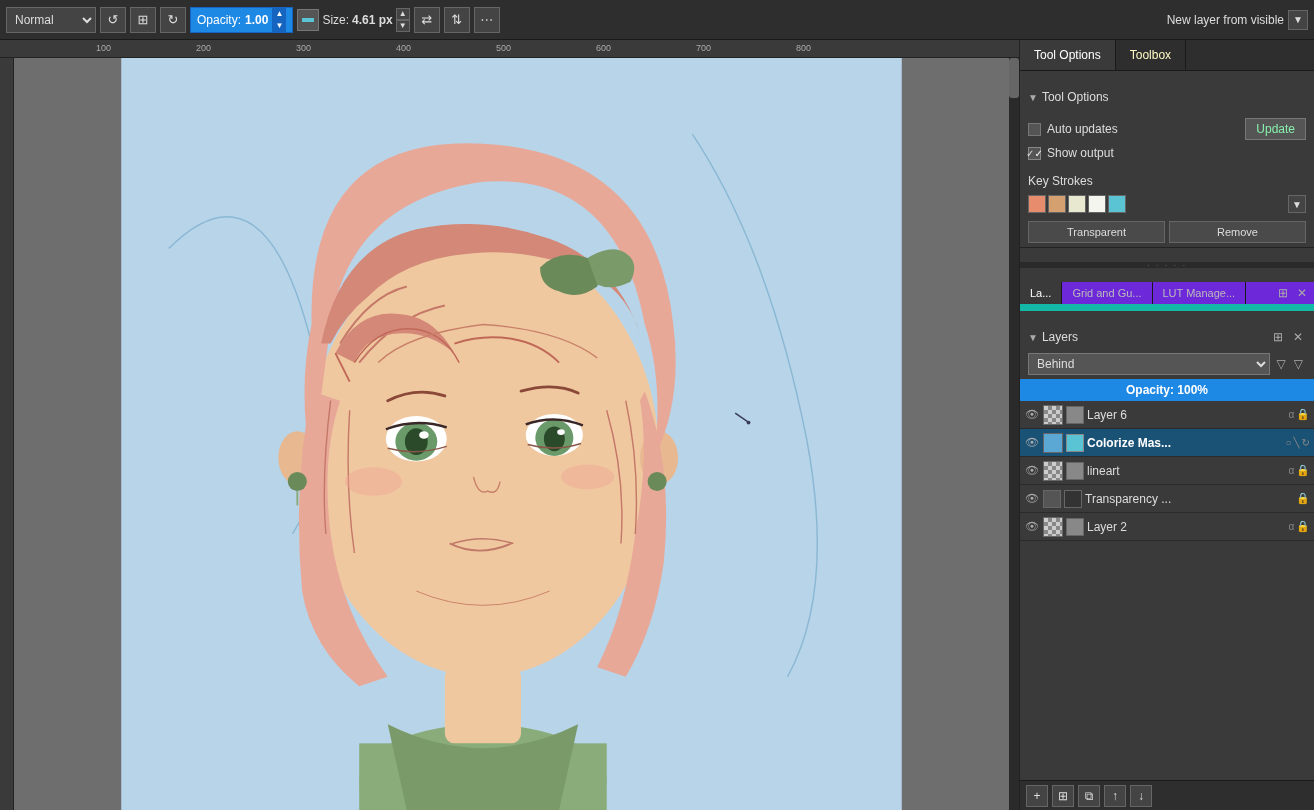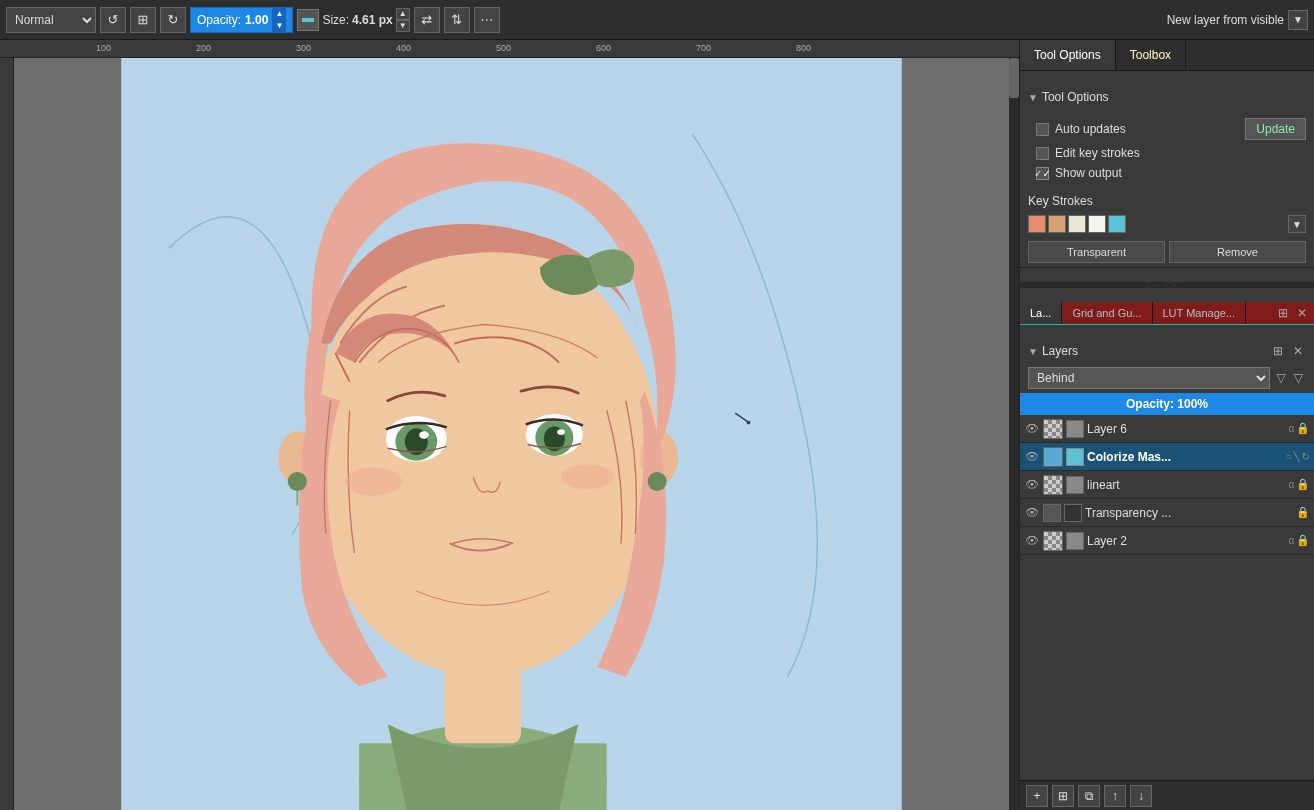--- a/index.html
+++ b/index.html
@@ -209,21 +209,20 @@
     }
     .tool-options-content {
       padding: 6px 8px;
       background: #3a3a3a;
     }
     .option-row {
       display: flex;
       align-items: center;
       gap: 6px;
       padding: 3px 0;
-      margin-left: 8px;
     }
     .option-checkbox {
       width: 13px;
       height: 13px;
       background: #555;
       border: 1px solid #777;
       flex-shrink: 0;
     }
     .option-checkbox.checked::after {
       content: '✓';
@@ -303,22 +302,22 @@
     }
     .panel-divider-dots {
       color: #666;
       font-size: 8px;
       letter-spacing: 2px;
     }
 
     
     .layers-tabs {
       display: flex;
-      background: #7f1d1d;
-      border-bottom: 1px solid #14b8a6;
+      background: #6d28d9;
+      border-bottom: 7px solid #14b8a6;
       flex-shrink: 0;
     }
     .layers-tab {
       padding: 5px 10px;
       font-size: 11px;
       color: #bbb;
       cursor: pointer;
       border-right: 1px solid #1a1a1a;
     }
     .layers-tab.active {
@@ -664,24 +663,20 @@
       </div>
 
       <div class="tool-options-content">
 
         <div class="option-row">
           <div class="option-checkbox"></div>
           <span class="option-label">Auto updates</span>
           <button class="update-btn">Update</button>
         </div>
 
-        <div class="option-row">
-          <div class="option-checkbox"></div>
-          <span class="option-label">Edit key strokes</span>
-        </div>
 
         <div class="option-row">
           <div class="option-checkbox checked" style="background:#555;border:1px solid #888;color:#ddd;display:flex;align-items:center;justify-content:center;font-size:10px;">✓</div>
           <span class="option-label">Show output</span>
         </div>
       </div>
 
       <div class="key-strokes-label">Key Strokes</div>
 
       <div class="color-swatches">

